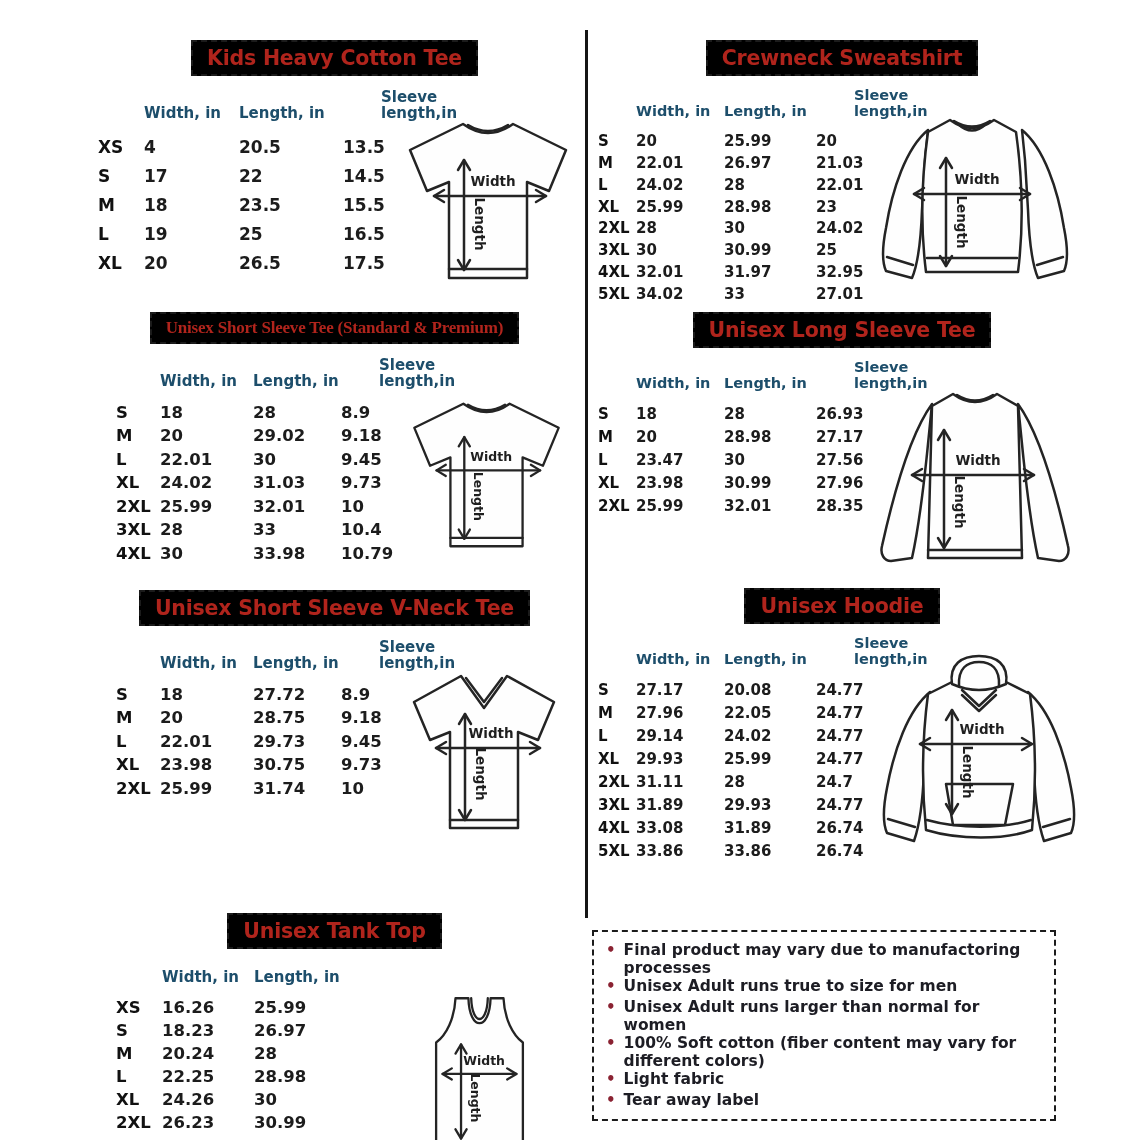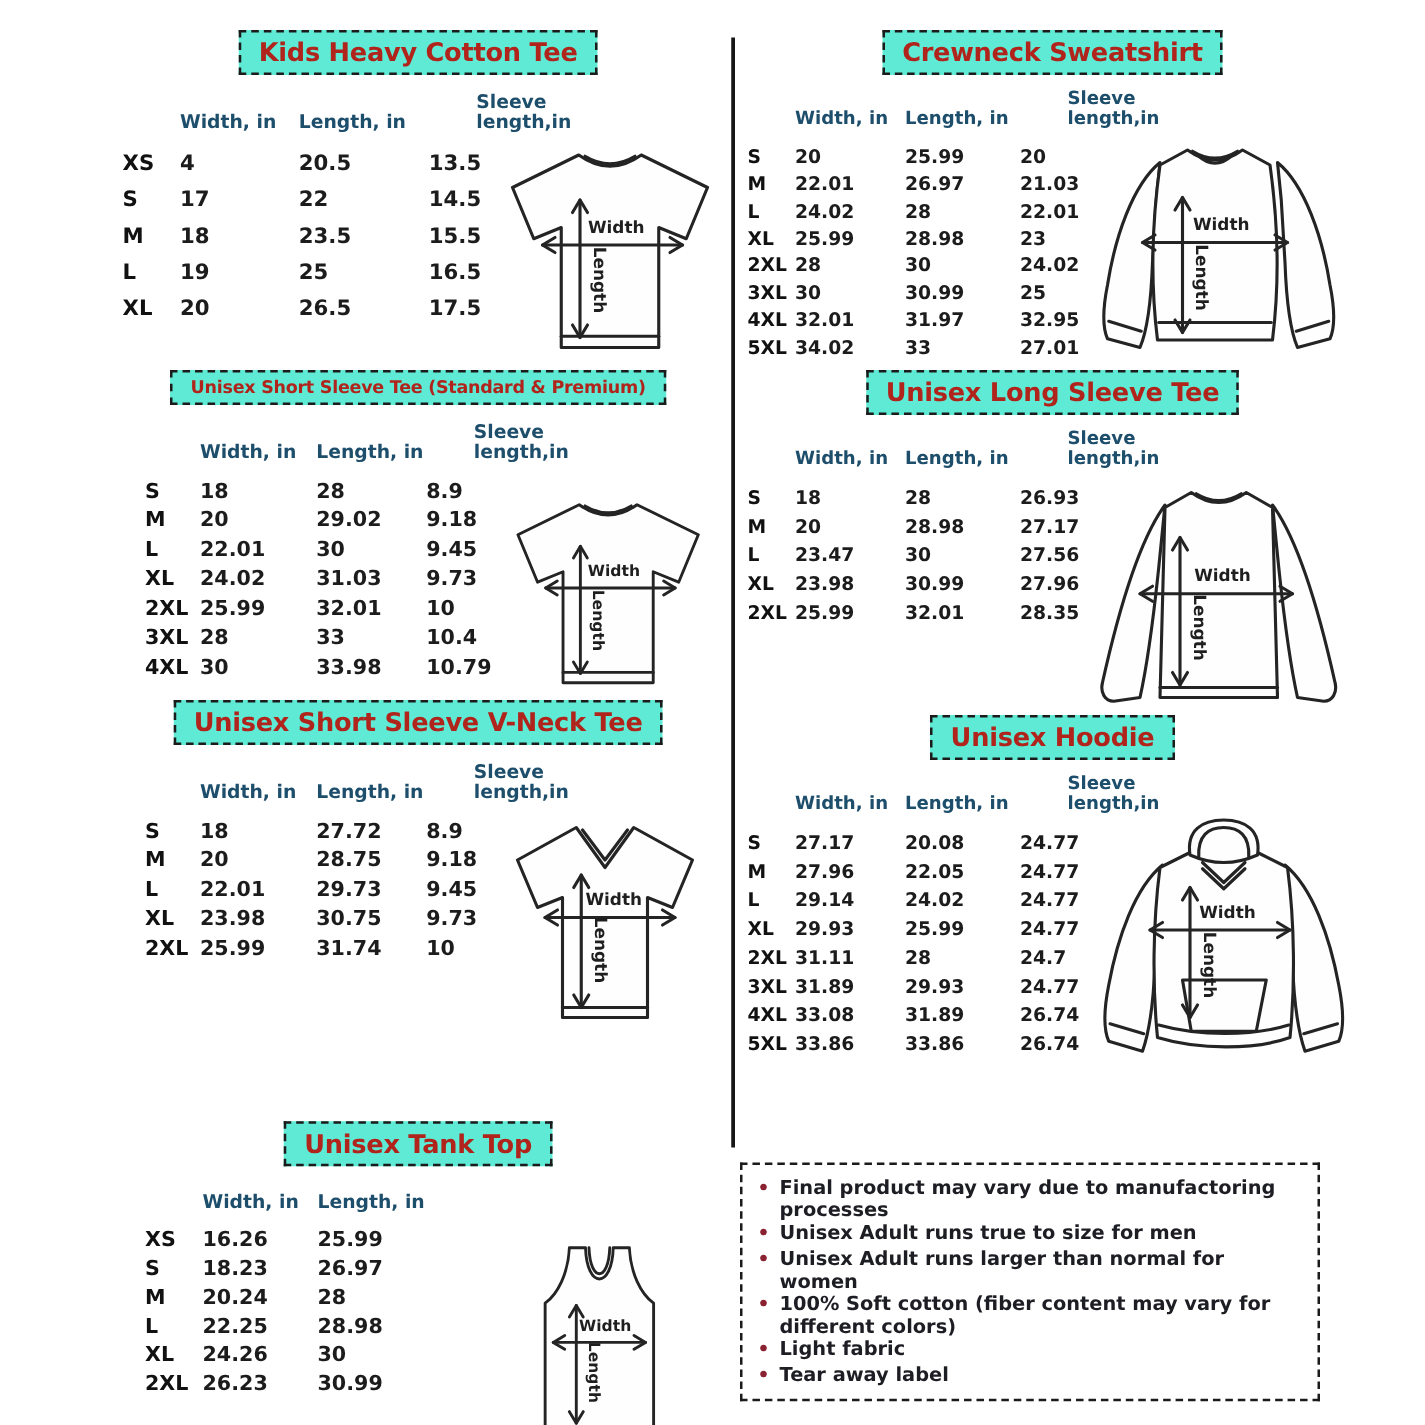--- a/index.html
+++ b/index.html
@@ -16,25 +16,25 @@
     font-family:"DejaVu Sans","Liberation Sans",sans-serif;
     color:var(--ink);
   }
   .canvas{position:relative;width:1140px;height:1140px;background:#fff;overflow:hidden;}
 
   .divider{position:absolute;left:585px;top:30px;width:3px;height:888px;background:var(--divider-black);}
 
   .section{position:absolute;}
   .title-row{text-align:center;}
   .title-box{
-    display:inline-block;border:2px dashed #1b1b1b;background:#5eead4;
+    display:inline-block;border:2px dashed #1b1b1b;background:#000000;
     padding:4px 14px;color:var(--title-red);
-    font-weight:700;font-size:20.5px;white-space:nowrap;letter-spacing:-0.2px;
+    font-weight:700;font-size:20.5px;white-space:nowrap;letter-spacing:-0.2px;margin-top:16px;
   }
-  #sec-std .title-box{font-size:14px;}
+  #sec-std .title-box{font-size:17px;font-family:Liberation Serif, serif;}
 
   
   .stable{margin-top:13px;}
   .trow{display:grid;align-items:center;}
   .thead{align-items:end;margin-bottom:11px;color:var(--header-blue);font-weight:700;}
   .thead .tcell{font-size:15px;line-height:1.08;white-space:pre-line;}
   .thead .tcell:nth-child(4){text-align:left;transform:translateX(-10px);margin-left:48px;}
   .drow .tcell{font-weight:700;color:#1c1c1c;}
   .tcell.size{color:#111;}
 
@@ -358,21 +358,21 @@
       <g class="nofill">
         <line x1="84" y1="50" x2="84" y2="168"></line>
         <polyline points="78,60 84,50 90,60" fill="none"></polyline>
         <polyline points="78,158 84,168 90,158" fill="none"></polyline>
       </g>
       <text x="118" y="85" text-anchor="middle">Width</text>
       <text x="95" y="122" text-anchor="middle" transform="rotate(90 95 122)">Length</text>
     </svg>
   </div>
 
-  <div class="section side-left" id="sec-vneck" style="left:82px;top:560px;width:505px;">
+  <div class="section side-left" id="sec-vneck" style="left:82px;top:574px;width:505px;">
     <div class="title-row">
       <span class="title-box">Unisex Short Sleeve V-Neck Tee</span>
     </div>
     <div class="stable">
         <div class="trow thead">
           <div class="tcell corner"></div>
           <div class="tcell col-h">Width, in</div>
           <div class="tcell col-h">Length, in</div>
           <div class="tcell col-h">Sleeve
 length,in</div>

